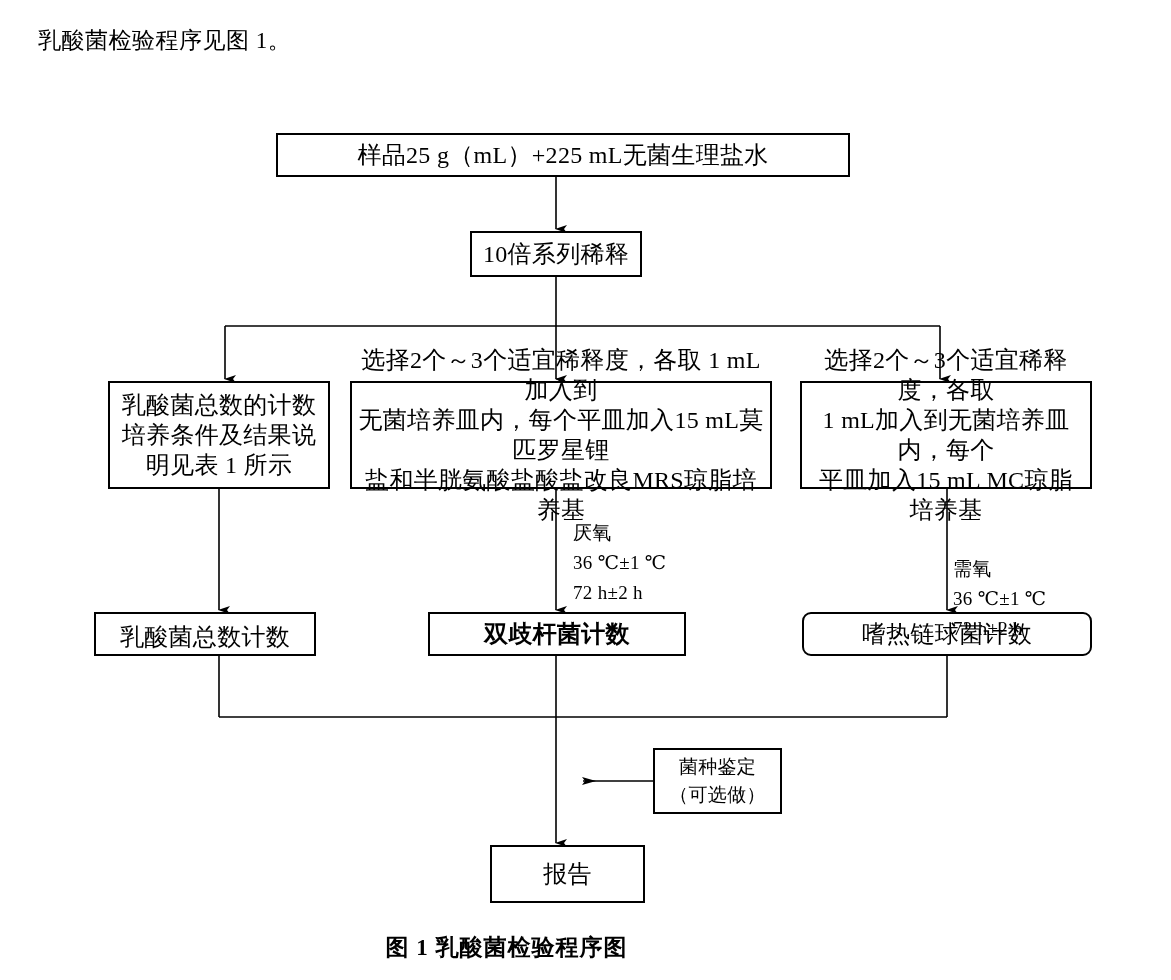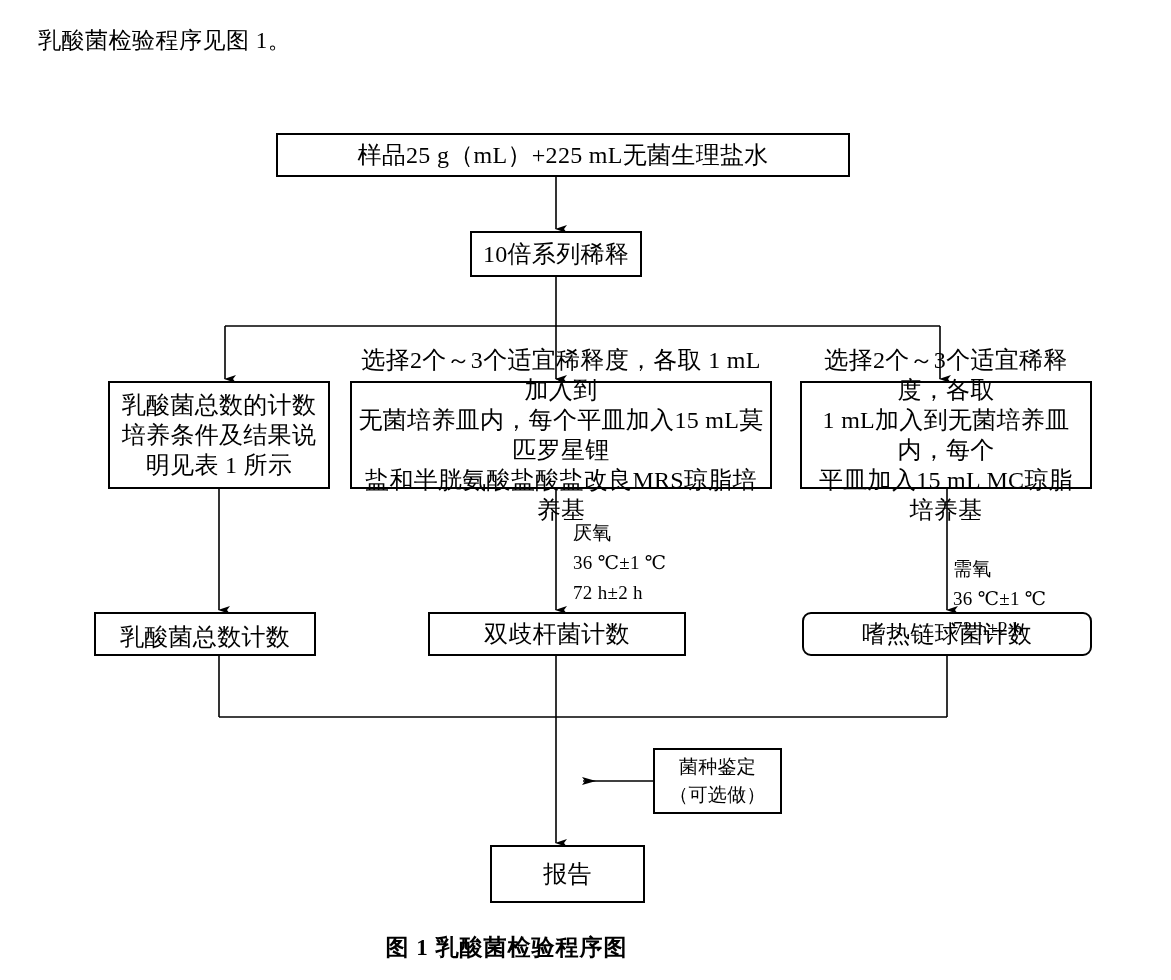--- a/index.html
+++ b/index.html
@@ -56,21 +56,21 @@
     white-space: pre-line;
   }
 
   
   #node-sample       { left: 276px; top: 133px; width: 574px; height: 44px; }
   #node-dilution     { left: 470px; top: 231px; width: 172px; height: 46px; }
   #node-total-cond   { left: 108px; top: 381px; width: 222px; height: 108px; }
   #node-mrs          { left: 350px; top: 381px; width: 422px; height: 108px; }
   #node-mc           { left: 800px; top: 381px; width: 292px; height: 108px; }
   #node-total-count  { left: 94px; top: 612px; width: 222px; height: 44px; align-items: flex-end; }
-  #node-bifido-count { left: 428px; top: 612px; width: 258px; height: 44px; }
+  #node-bifido-count { left: 428px; top: 612px; width: 258px; height: 44px; font-weight: bold; }
   #node-strep-count  { left: 802px; top: 612px; width: 290px; height: 44px; border-radius: 9px; }
   #node-ident        { left: 653px; top: 748px; width: 129px; height: 66px;
                        font-size: 19px; line-height: 28px; }
   #node-report       { left: 490px; top: 845px; width: 155px; height: 58px; }
 
   
   .annotation {
     position: absolute;
     font-size: 19px;
     line-height: 30px;

